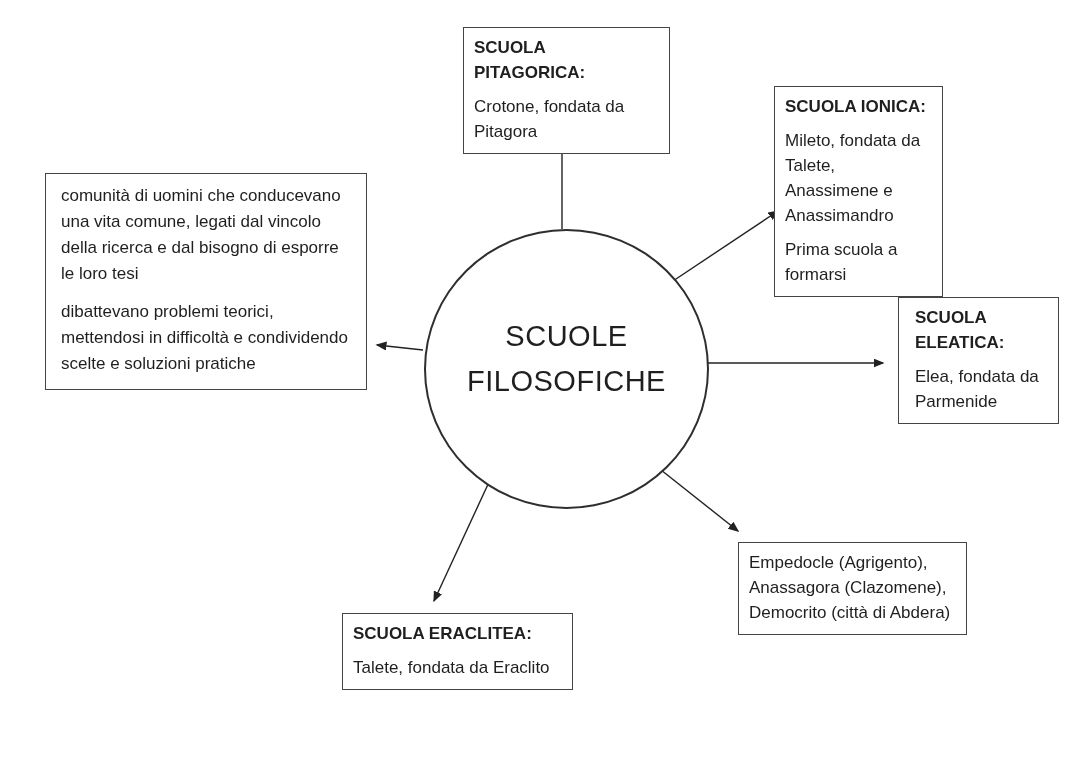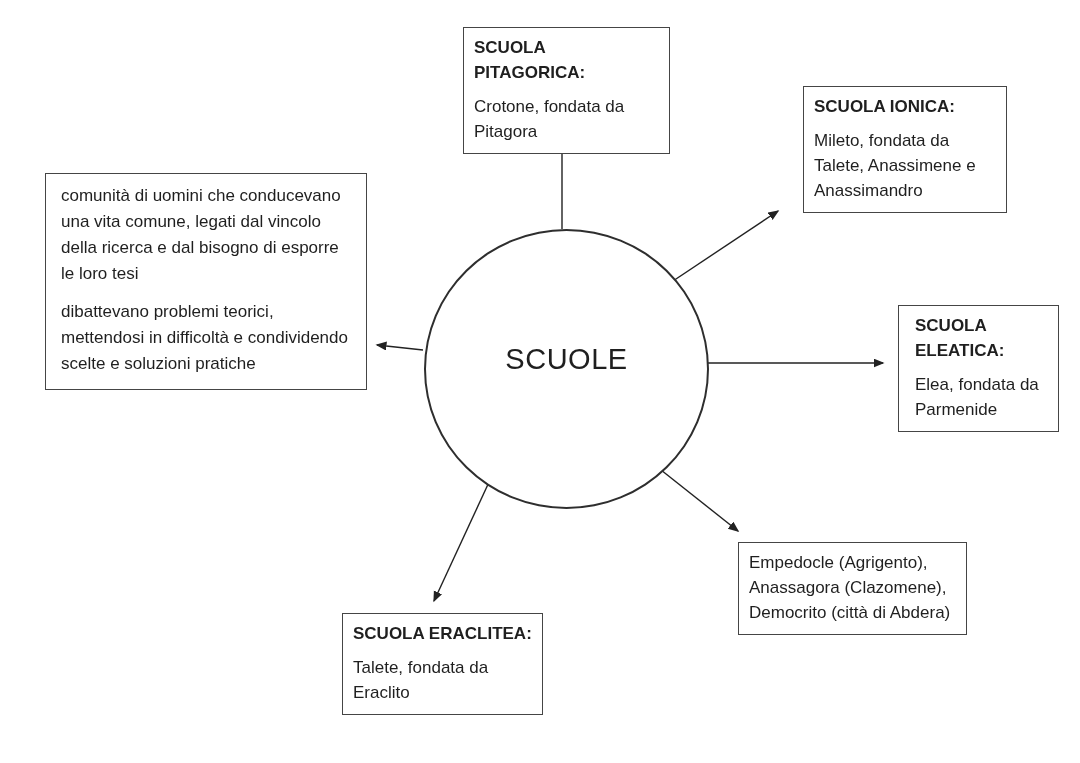--- a/index.html
+++ b/index.html
@@ -56,24 +56,24 @@
     font-weight:bold;
     margin:0 0 9px 0;
   }
   .node p{
     margin:0 0 9px 0;
   }
   .node p:last-child{
     margin-bottom:0;
   }
   .node-pitagorica{left:463px;top:27px;width:207px;}
-  .node-ionica{left:803px;top:86px;width:204px;}
-  .node-eleatica{left:898px;top:305px;width:161px;padding-left:16px;}
+  .node-ionica{left:774px;top:86px;width:169px;}
+  .node-eleatica{left:898px;top:297px;width:161px;padding-left:16px;}
   .node-pluralisti{left:738px;top:542px;width:229px;}
-  .node-eraclitea{left:342px;top:613px;width:201px;}
+  .node-eraclitea{left:342px;top:613px;width:231px;}
   .node-comunita{left:45px;top:173px;width:322px;padding:9px 14px 11px 15px;line-height:26px;}
   .node-comunita p{margin:0 0 12px 0;}
   .node-comunita p:last-child{margin-bottom:1px;}
 </style>
 </head>
 <body>
 
 <div class="canvas">
 
   <svg class="arrows" viewBox="0 0 1080 763" xmlns="http://www.w3.org/2000/svg">
@@ -86,31 +86,33 @@
     <line x1="673" y1="281" x2="778" y2="211" stroke="#222222" stroke-width="1.4" marker-end="url(#ah)"></line>
     <line x1="706" y1="363" x2="883" y2="363" stroke="#222222" stroke-width="1.4" marker-end="url(#ah)"></line>
     <line x1="656" y1="466" x2="738" y2="531" stroke="#222222" stroke-width="1.4" marker-end="url(#ah)"></line>
     <line x1="490" y1="480" x2="434" y2="601" stroke="#222222" stroke-width="1.4" marker-end="url(#ah)"></line>
     <line x1="423" y1="350" x2="377" y2="345" stroke="#222222" stroke-width="1.4" marker-end="url(#ah)"></line>
   </svg>
 
   <div class="center-node">
     <div class="center-label">
       <div>SCUOLE</div>
+      <div>FILOSOFICHE</div>
     </div>
   </div>
 
   <div class="node node-pitagorica">
     <div class="node-title">SCUOLA PITAGORICA:</div>
     <p>Crotone, fondata da Pitagora</p>
   </div>
 
   <div class="node node-ionica">
     <div class="node-title">SCUOLA IONICA:</div>
     <p>Mileto, fondata da Talete, Anassimene e Anassimandro</p>
+    <p>Prima scuola a formarsi</p>
   </div>
 
   <div class="node node-eleatica">
     <div class="node-title">SCUOLA ELEATICA:</div>
     <p>Elea, fondata da Parmenide</p>
   </div>
 
   <div class="node node-pluralisti">
     <p>Empedocle (Agrigento), Anassagora (Clazomene), Democrito (città di Abdera)</p>
   </div>

